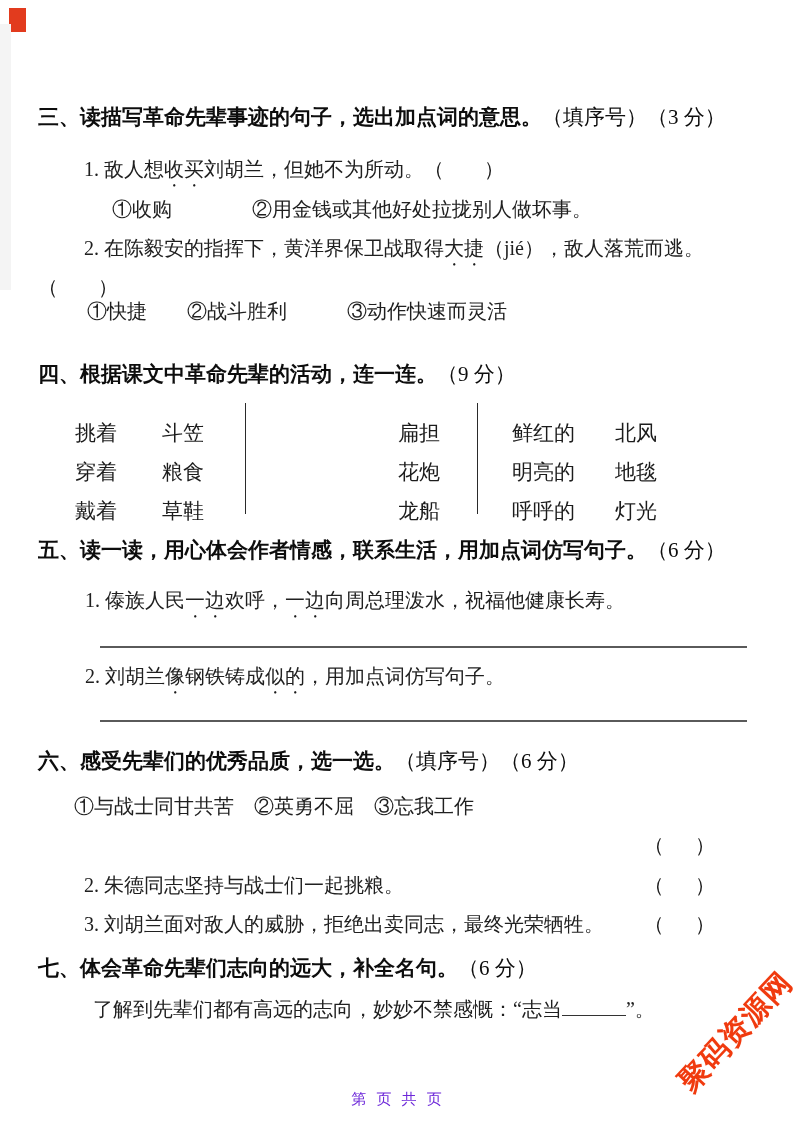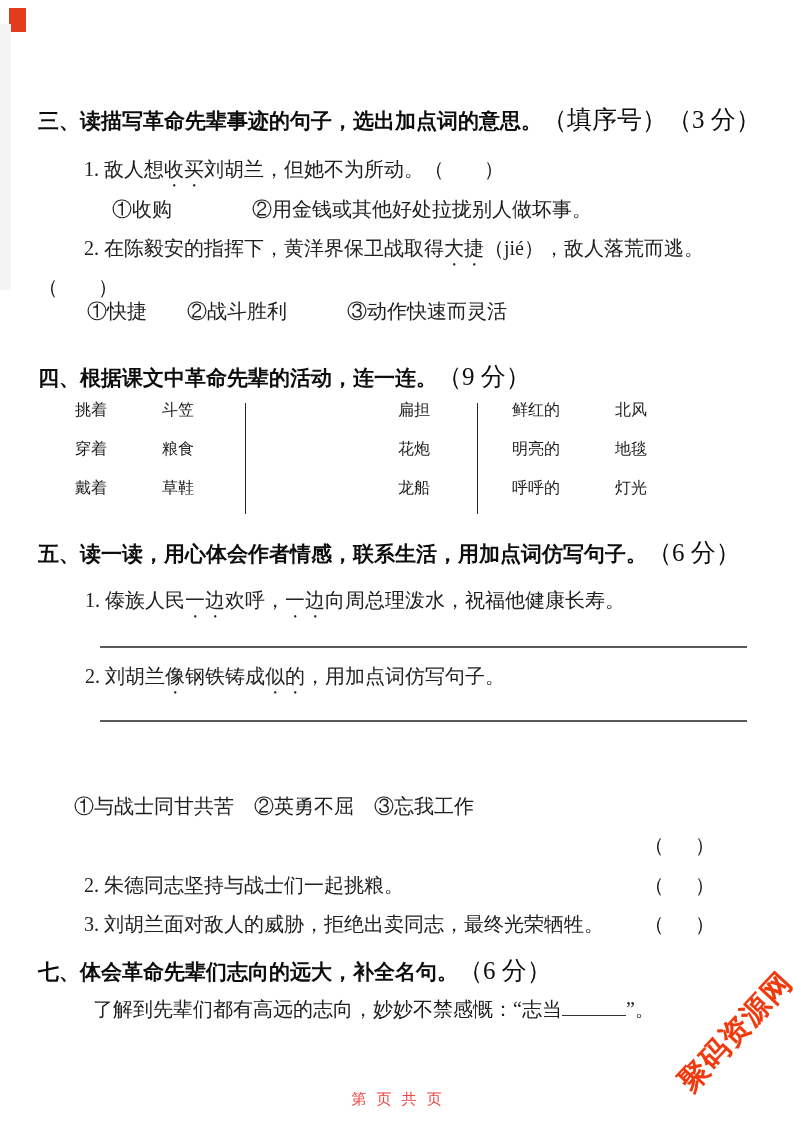--- a/index.html
+++ b/index.html
@@ -6,41 +6,41 @@
   .page {
     position:relative; width:793px; height:1122px; background:#ffffff;
     font-family:"Liberation Serif", serif; color:#1c1c1c; overflow:hidden;
   }
   .corner-mark { position:absolute; left:9px; top:8px; width:17px; height:24px; background:#e23b1e; }
   .scan-band { position:absolute; left:0; top:24px; width:11px; height:266px; background:#f4f4f4; }
   .heading {
     position:absolute; left:38px; font-family:"Liberation Sans", sans-serif;
     font-weight:bold; font-size:21px; color:#0d0d0d; white-space:nowrap;
   }
-  .heading .suffix { font-family:"Liberation Serif", serif; font-weight:normal; font-size:25px; }
+  .heading .suffix { font-family:"Liberation Serif", serif; font-weight:normal; font-size:21px; }
   .body-line { position:absolute; font-size:20px; white-space:nowrap; color:#202020; }
   .em {
     -webkit-text-emphasis: filled dot #1c1c1c; text-emphasis: filled dot #1c1c1c;
     -webkit-text-emphasis-position: under right; text-emphasis-position: under right;
   }
   .answer-line { position:absolute; height:0; border-bottom:2px solid #5a5a5a; }
-  .match-col { position:absolute; top:390px; font-size:16px; line-height:39px; white-space:nowrap; }
+  .match-col { position:absolute; top:414px; font-size:21px; line-height:39px; white-space:nowrap; }
   .match-col span { display:block; height:39px; }
   .vdiv { position:absolute; top:403px; width:1px; height:111px; background:#2a2a2a; }
   .bracket { position:absolute; left:644px; font-size:20px; letter-spacing:-3px; color:#202020; }
   .inline-blank { display:inline-block; width:64px; height:18px; border-bottom:1.5px solid #333; }
   .watermark {
     position:absolute; left:648px; top:1012px; width:176px; text-align:center;
     transform:rotate(-47deg); font-family:"Liberation Sans", sans-serif; font-weight:bold;
     font-size:29px; letter-spacing:1px; color:#f03a0e; white-space:nowrap;
     text-shadow: 0 0 1px #ffd9cf;
   }
   .footer {
     position:absolute; top:1090px; left:0; width:100%; text-align:center;
-    font-family:"Liberation Sans", sans-serif; font-size:15px; color:#ef4444; word-spacing:6px;
+    font-family:"Liberation Sans", sans-serif; font-size:15px; color:#6d28d9; word-spacing:6px;
   }
 </style>
 </head>
 <body>
 
 <div class="page">
 
   <div class="corner-mark"></div>
   <div class="scan-band"></div>
 
@@ -84,20 +84,21 @@
     </div>
 
   <div class="heading" style="top:536px"><span>五、读一读，用心体会作者情感，联系生活，用加点词仿写句子。</span><span class="suffix">（6 分）</span></div>
 
   <div class="body-line" style="top:587px;left:85px"><span>1. 傣族人民</span><span class="em">一边</span><span>欢呼，</span><span class="em">一边</span><span>向周总理泼水，祝福他健康长寿。</span></div>
   <div class="answer-line" style="top:646px;left:100px;width:647px"></div>
 
   <div class="body-line" style="top:663px;left:85px"><span>2. 刘胡兰</span><span class="em">像</span><span>钢铁铸成</span><span class="em">似的</span><span>，用加点词仿写句子。</span></div>
   <div class="answer-line" style="top:720px;left:100px;width:647px"></div>
 
+  <div class="heading" style="top:747px"><span>六、感受先辈们的优秀品质，选一选。</span><span class="suffix">（填序号）（6 分）</span></div>
 
   <div class="body-line" style="top:793px;left:74px">①与战士同甘共苦　②英勇不屈　③忘我工作</div>
 
   <div class="bracket" style="top:832px">（　　）</div>
 
   <div class="body-line" style="top:872px;left:84px">2. 朱德同志坚持与战士们一起挑粮。</div>
   <div class="bracket" style="top:872px">（　　）</div>
 
   <div class="body-line" style="top:911px;left:84px">3. 刘胡兰面对敌人的威胁，拒绝出卖同志，最终光荣牺牲。</div>
   <div class="bracket" style="top:911px">（　　）</div>

